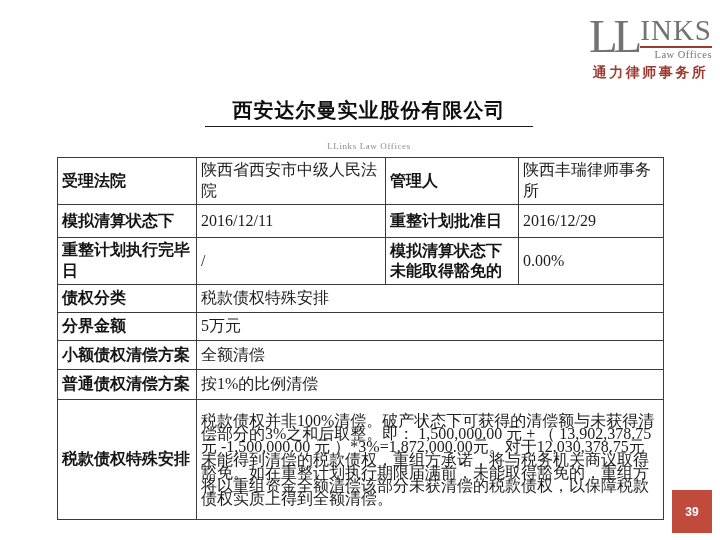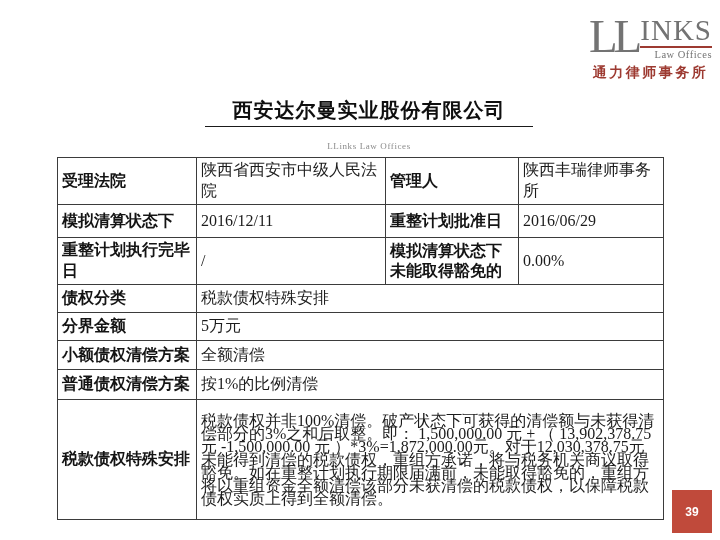--- a/index.html
+++ b/index.html
@@ -96,21 +96,21 @@
         <tr style="height:30px">
       <th>受理法院</th>
       <td>陕西省西安市中级人民法院</td>
       <th>管理人</th>
       <td>陕西丰瑞律师事务所</td>
     </tr>
     <tr style="height:33px">
       <th>模拟清算状态下</th>
       <td>2016/12/11</td>
       <th>重整计划批准日</th>
-      <td>2016/06/29</td>
+      <td>2016/12/29</td>
     </tr>
     <tr style="height:37px">
       <th>重整计划执行完毕日</th>
       <td>/</td>
       <th class="preline">模拟清算状态下
 未能取得豁免的</th>
       <td>0.00%</td>
     </tr>
     <tr style="height:28px">
       <th>债权分类</th>

